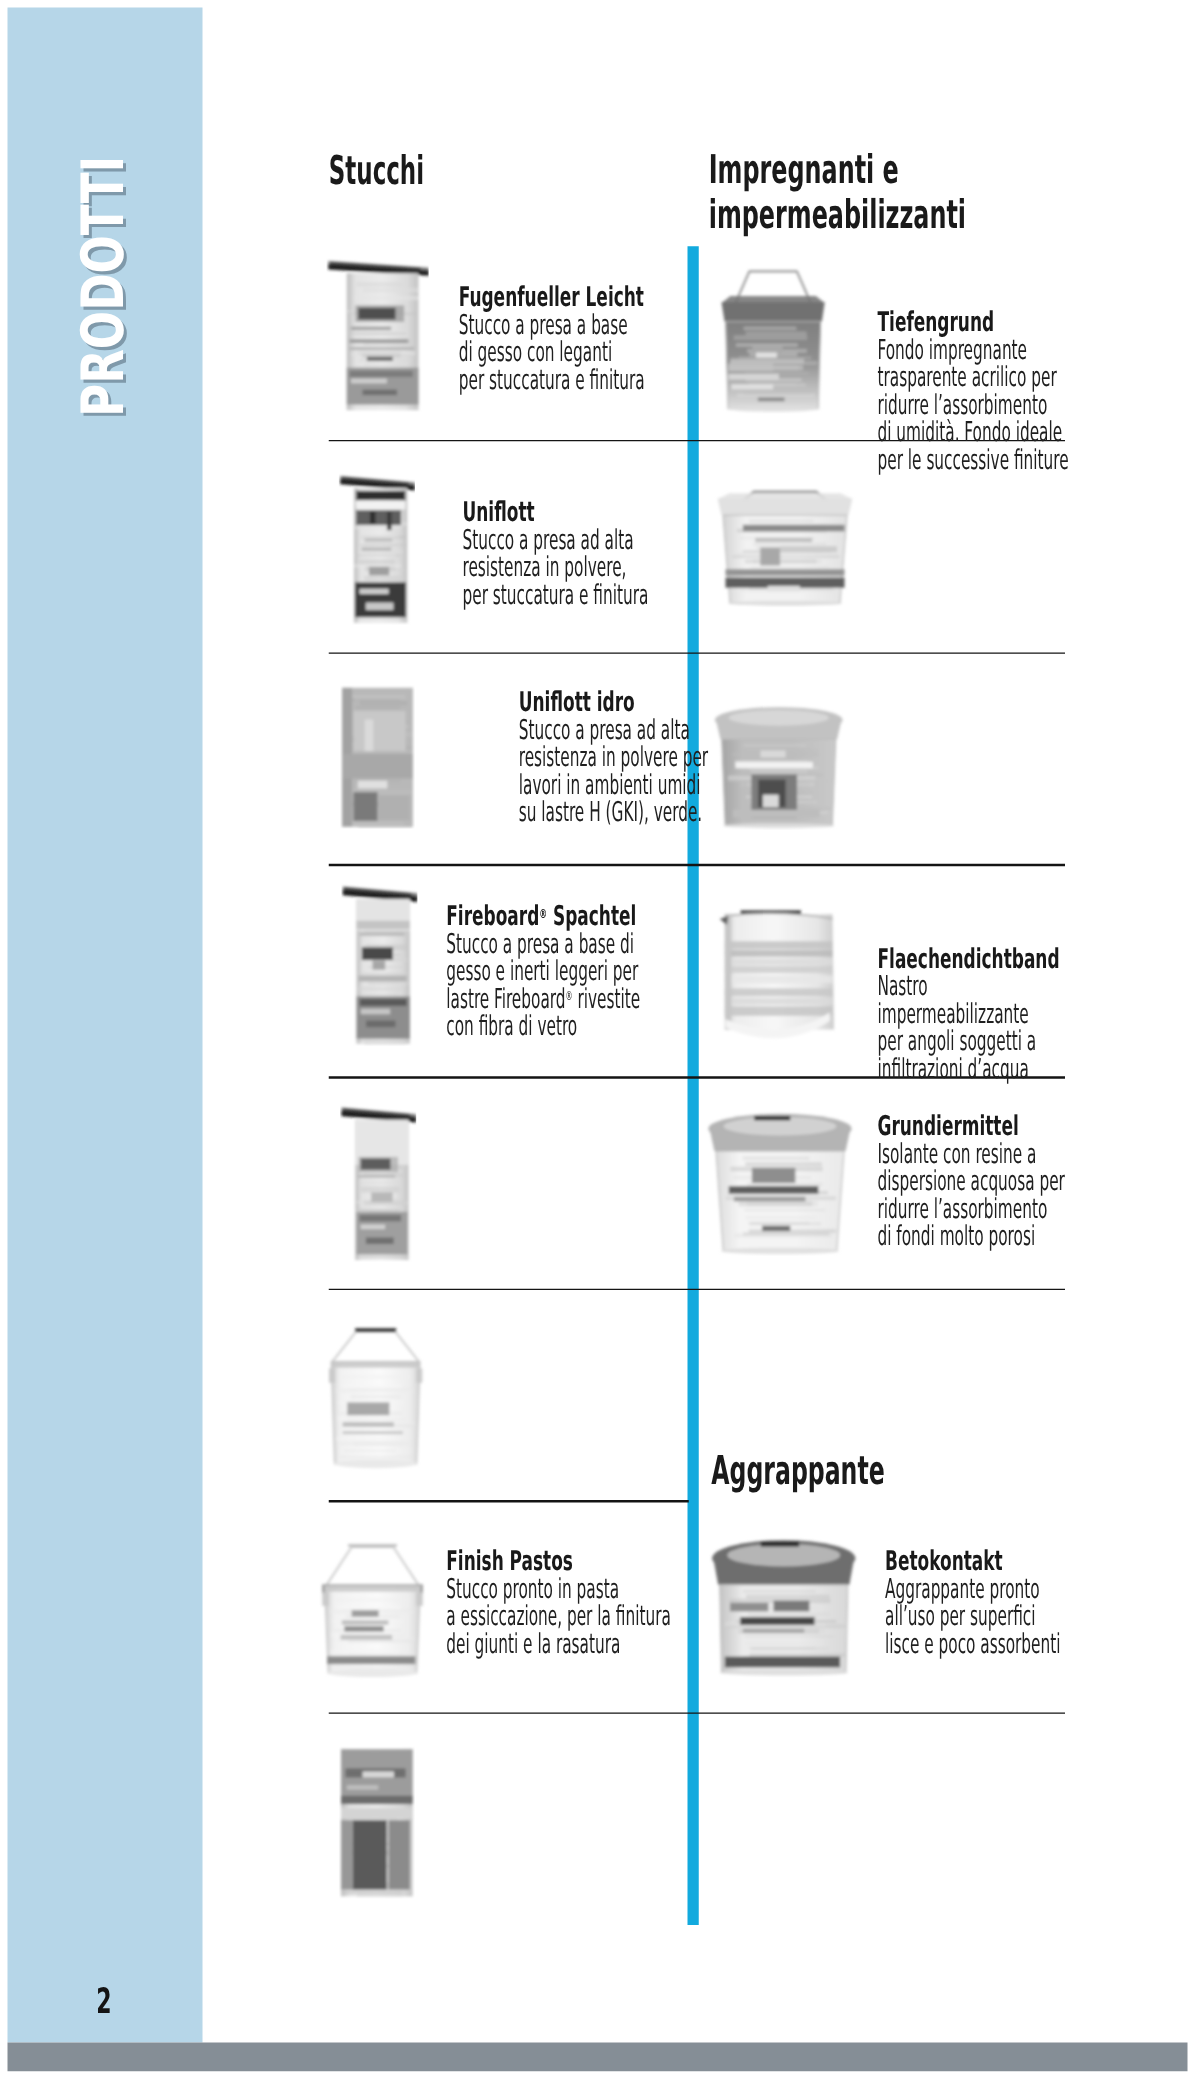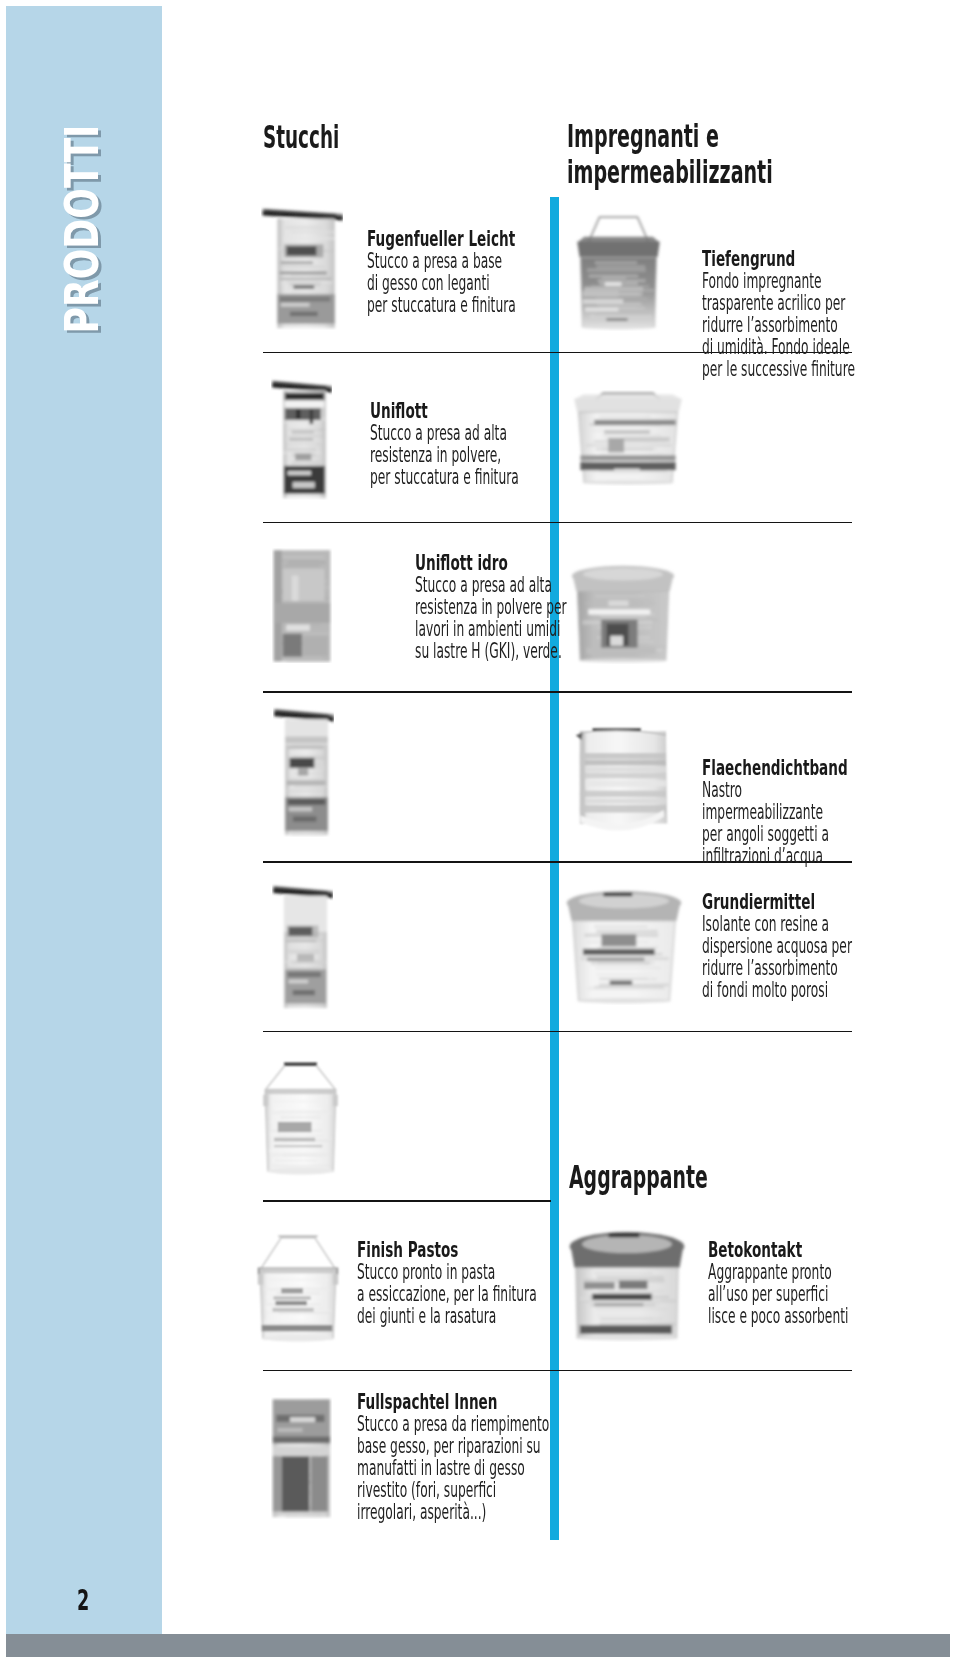--- a/index.html
+++ b/index.html
@@ -337,20 +337,27 @@
           <rect x="16.5" y="53.9" width="24.8" height="10.0" fill="#4a4a4a"></rect>
           <rect x="25.0" y="64.5" width="10.2" height="7.3" fill="#a6a6a6"></rect>
           <rect x="13.9" y="76.5" width="38.4" height="4.7" fill="#b4b4b4"></rect>
           <rect x="12.2" y="93.1" width="42.7" height="33.9" fill="#8d8d8d"></rect>
           <rect x="14.8" y="95.1" width="37.6" height="5.6" fill="#5a5a5a"></rect>
           <rect x="15.6" y="103.1" width="23.5" height="4.3" fill="#c6c6c6"></rect>
           <rect x="19.9" y="112.4" width="23.5" height="5.3" fill="#6a6a6a"></rect>
         </g>
       </svg>
     </div>
+  <div class="prod" style="left:357.0px;top:722.8px;">
+    <div class="ptitle">Fireboard<sup>®</sup> Spachtel</div>
+    <div class="pline">Stucco a presa a base di</div>
+    <div class="pline">gesso e inerti leggeri per</div>
+    <div class="pline">lastre Fireboard<sup>®</sup> rivestite</div>
+    <div class="pline">con fibra di vetro</div>
+  </div>
   <div class="pimg" style="left:272px;top:881px;width:61px;height:129px;">
       <svg width="61" height="129" viewBox="0 0 61 129">
         <defs>
           <linearGradient id="gL4" x1="0.00" y1="0.00" x2="1.00" y2="0.00">
             <stop offset="0.00" stop-color="#bdbdbd"></stop>
             <stop offset="0.12" stop-color="#e3e3e3"></stop>
             <stop offset="0.50" stop-color="#ebebeb"></stop>
             <stop offset="0.85" stop-color="#dadada"></stop>
             <stop offset="1.00" stop-color="#c3c3c3"></stop>
           </linearGradient>
@@ -553,28 +560,20 @@
           <rect x="19.0" y="20.1" width="25.2" height="4.9" fill="#d8d8d8"></rect>
           <rect x="6.4" y="31.1" width="25.2" height="3.7" fill="#bdbdbd"></rect>
           <rect x="1.8" y="39.6" width="57.3" height="6.7" fill="#6c6c6c"></rect>
           <rect x="1.8" y="49.4" width="57.3" height="8.5" fill="#d4d4d4"></rect>
           <rect x="11.0" y="59.2" width="27.5" height="55.5" fill="#5a5a5a"></rect>
           <rect x="39.7" y="59.2" width="17.2" height="55.5" fill="#8b8b8b"></rect>
           <rect x="1.8" y="59.2" width="9.2" height="55.5" fill="#979797"></rect>
         </g>
       </svg>
     </div>
-  <div class="prod" style="left:357.0px;top:1390.5px;">
-    <div class="ptitle">Fullspachtel Innen</div>
-    <div class="pline">Stucco a presa da riempimento</div>
-    <div class="pline">base gesso, per riparazioni su</div>
-    <div class="pline">manufatti in lastre di gesso</div>
-    <div class="pline">rivestito (fori, superfici</div>
-    <div class="pline">irregolari, asperità...)</div>
-  </div>
   <div class="pimg" style="left:571px;top:213px;width:95px;height:118px;">
       <svg width="95" height="118" viewBox="0 0 95 118">
         <defs>
           <linearGradient id="bgR0" x1="0.00" y1="0.00" x2="0.00" y2="1.00">
             <stop offset="0.00" stop-color="#7f7f7f"></stop>
             <stop offset="0.45" stop-color="#8f8f8f"></stop>
             <stop offset="1.00" stop-color="#dedede"></stop>
           </linearGradient>
           <filter id="fR0" x="-25%" y="-25%" width="150%" height="150%">
             <feGaussianBlur stdDeviation="1.35"></feGaussianBlur>

